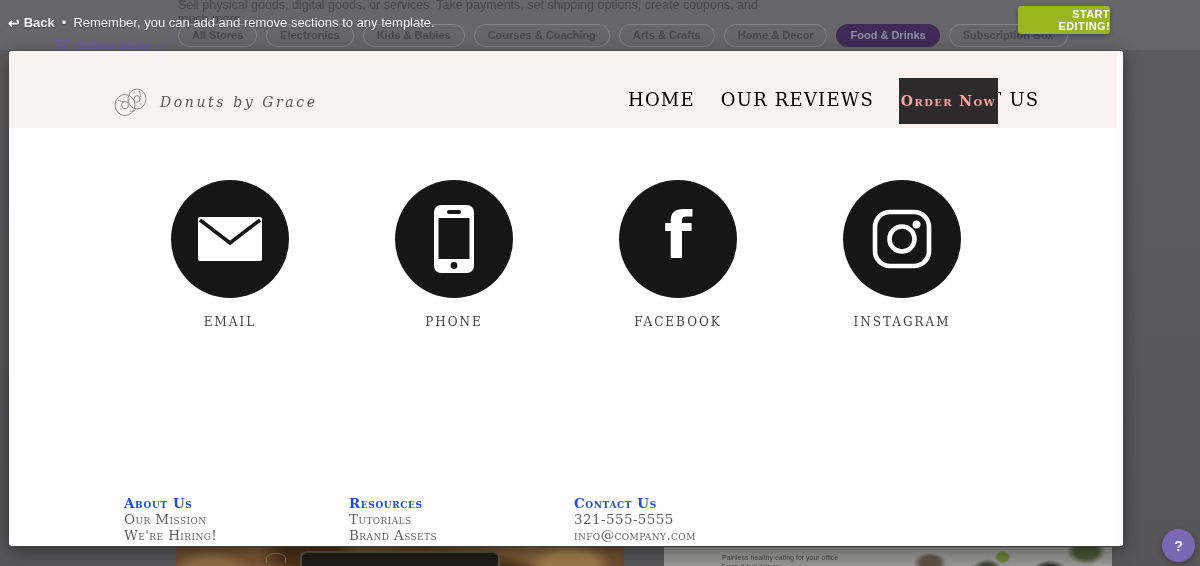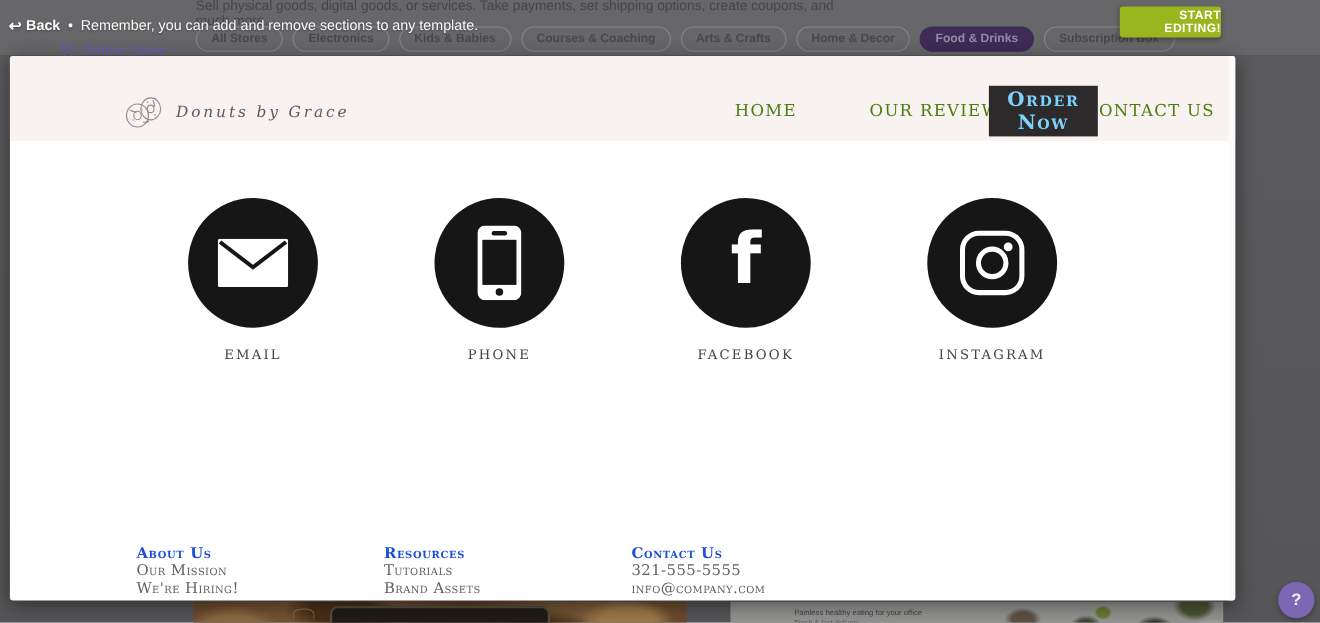--- a/index.html
+++ b/index.html
@@ -18,21 +18,21 @@
   .pill-row {
     position:absolute; left:178px; top:24px; display:flex; gap:9px; white-space:nowrap;
   }
   .pill {
     border:1.5px solid #84848a; border-radius:14px; padding:4px 13px 5px;
     font-size:11px; font-weight:bold; color:#48484c; background:transparent; cursor:pointer;
   }
   .pill.selected { background:#3e2b57; border-color:#3e2b57; color:#948ca5; }
   .view-all { position:absolute; left:99px; top:14px; font-size:18px; color:#6d6d70; }
   .online-store {
-    position:absolute; left:54px; top:38px; display:flex; align-items:center; gap:6px;
+    position:absolute; left:54px; top:38px; display:flex; align-items:flex-start; gap:6px;
     font-size:13px; font-weight:bold; color:#6c5ba3; z-index:1;
   }
   .online-store svg { display:block; }
 
   
   .card { position:absolute; top:547px; height:40px; overflow:hidden; }
   .card-donut {
     left:176px; width:448px;
     background:
       radial-gradient(60px 30px at 8% 60%, #8a6a42 0 40%, transparent 70%),
@@ -95,27 +95,27 @@
   .scroll-strip { position:absolute; right:0; top:0; width:6px; height:100%; background:#fbfbfb; }
 
   .tpl-header { position:relative; height:77px; background:#f8f2f0; }
   .brand { position:absolute; left:104px; top:36px; display:flex; align-items:center; gap:11px; cursor:pointer; }
   .brand-name {
     font-family:"DejaVu Serif", serif; font-style:italic; font-size:14px;
     letter-spacing:2.6px; color:#5f575a;
   }
   .tpl-nav { position:absolute; left:619px; top:0; height:97px; display:flex; align-items:center; gap:26px; }
   .tpl-nav a {
-    font-family:"DejaVu Serif", serif; font-size:15px; letter-spacing:1.2px;
-    color:#4d7c0f; text-decoration:none; cursor:pointer;margin-left:40px;
+    font-family:"DejaVu Serif", serif; font-size:18px; letter-spacing:1.2px;
+    color:#000000; text-decoration:none; cursor:pointer;
   }
   .order-now {
     position:absolute; left:890px; top:27px; width:99px; height:46px;
-    background:#2d2a2c; color:#7dd3fc; border:none; cursor:pointer;
-    font-family:"DejaVu Serif", serif; font-variant:small-caps; font-size:18px;
+    background:#2d2a2c; color:#fca5a5; border:none; cursor:pointer;
+    font-family:"DejaVu Serif", serif; font-variant:small-caps; font-size:14px;
     font-weight:600; letter-spacing:1.4px;
   }
 
   .contact-row { position:absolute; left:162px; top:129px; display:flex; gap:106px; }
   .contact-col { width:118px; display:flex; flex-direction:column; align-items:center; }
   .icon-circle {
     width:118px; height:118px; border-radius:50%; background:#161616;
     display:flex; align-items:center; justify-content:center; cursor:pointer;
   }
   .contact-label {

